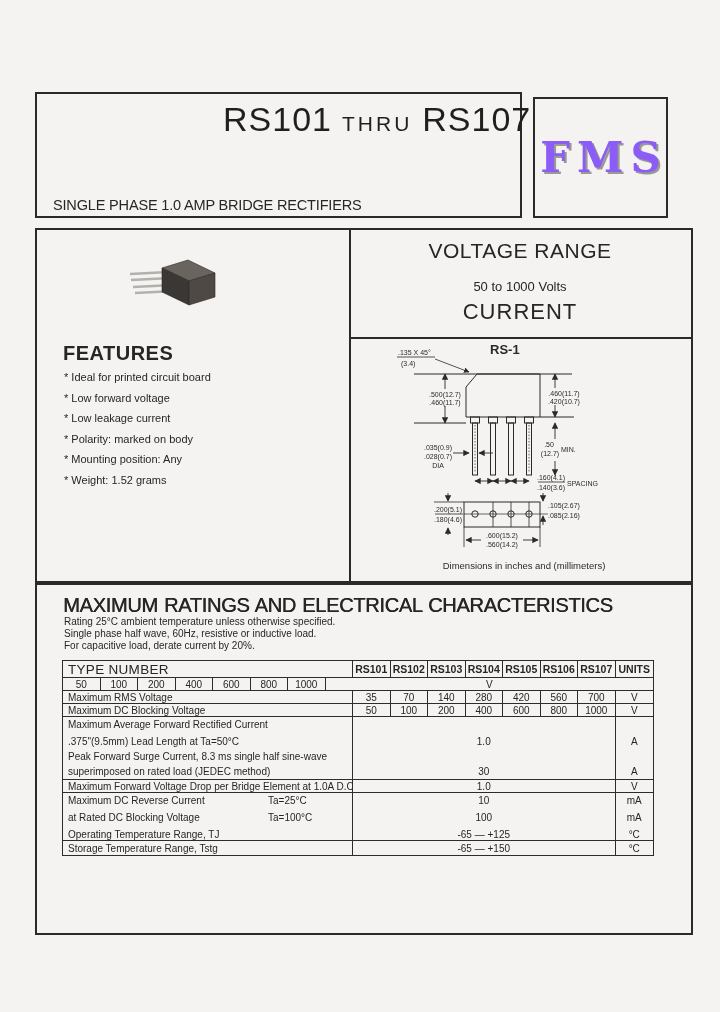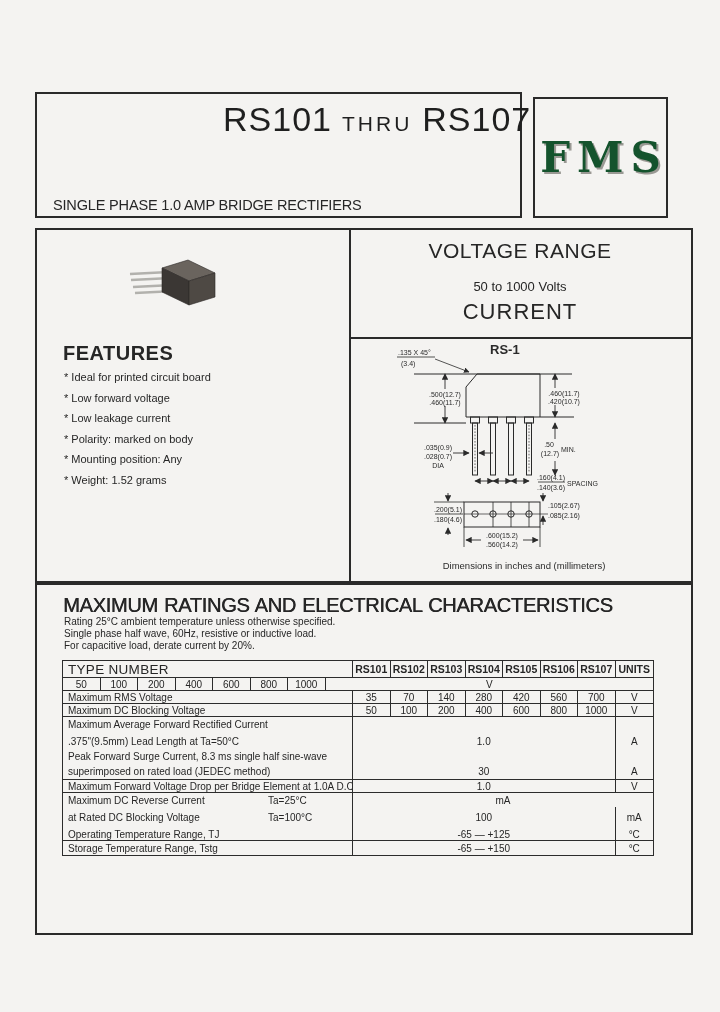--- a/index.html
+++ b/index.html
@@ -8,21 +8,21 @@
   .page { position:relative; width:720px; height:1012px; background:#f4f3f1; overflow:hidden; margin:0 auto; }
   .abs { position:absolute; }
   .frame { position:absolute; border:2px solid #2a2a2a; background:#f4f3f1; }
 
   
   .title-line { position:absolute; left:186px; top:6px; white-space:nowrap; display:flex; align-items:baseline; color:#1f1f1f; }
   .model { font-size:34px; letter-spacing:1px; }
   .thru { font-size:21px; letter-spacing:3px; margin:0 10px; }
   .subtitle { position:absolute; left:16px; top:102px; font-size:15px; letter-spacing:-0.2px; transform:scaleX(0.97); transform-origin:left; white-space:nowrap; }
   .brand-box { display:flex; align-items:center; justify-content:center; }
-  .brand { font-family:"DejaVu Serif", serif; font-weight:bold; font-size:42px; letter-spacing:7px; color:#14532d; text-shadow:2px 2px 0 #9a9994; padding-left:7px; }
+  .brand { font-family:"DejaVu Serif", serif; font-weight:bold; font-size:42px; letter-spacing:7px; color:#8b5cf6; text-shadow:2px 2px 0 #9a9994; padding-left:7px; }
 
   
   .vdiv { position:absolute; left:312px; top:0; width:2px; height:100%; background:#2a2a2a; }
   .hdiv { position:absolute; left:312px; top:107px; width:342px; height:2px; background:#2a2a2a; }
   .vblock { position:absolute; left:312px; top:0; width:342px; text-align:center; }
   .vr-h { font-size:21px; margin-top:9px; letter-spacing:0.5px; }
   .vr-v { font-size:13px; margin-top:16px; }
   .cur-h { font-size:22px; margin-top:5px; letter-spacing:1px; }
   .cur-v { font-size:13px; margin-top:7px; }
   .features-h { position:absolute; left:26px; top:112px; font-size:20px; font-weight:bold; letter-spacing:0.5px; }
@@ -268,20 +268,21 @@
       <div class="trow h13">
         <div class="cl">Maximum Forward Voltage Drop per Bridge Element at 1.0A D.C.</div>
         <div class="cv">1.0</div>
         <div class="cu">V</div>
       </div>
       <div class="trow h14 nb">
         <div class="cl">
           <span>Maximum DC Reverse Current</span>
           <span class="cond">Ta=25°C</span>
         </div>
+        <div class="cv">10</div>
         <div class="cu">mA</div>
       </div>
       <div class="trow h21 nb">
         <div class="cl">
           <span>at Rated DC Blocking Voltage</span>
           <span class="cond">Ta=100°C</span>
         </div>
         <div class="cv">100</div>
         <div class="cu">mA</div>
       </div>

